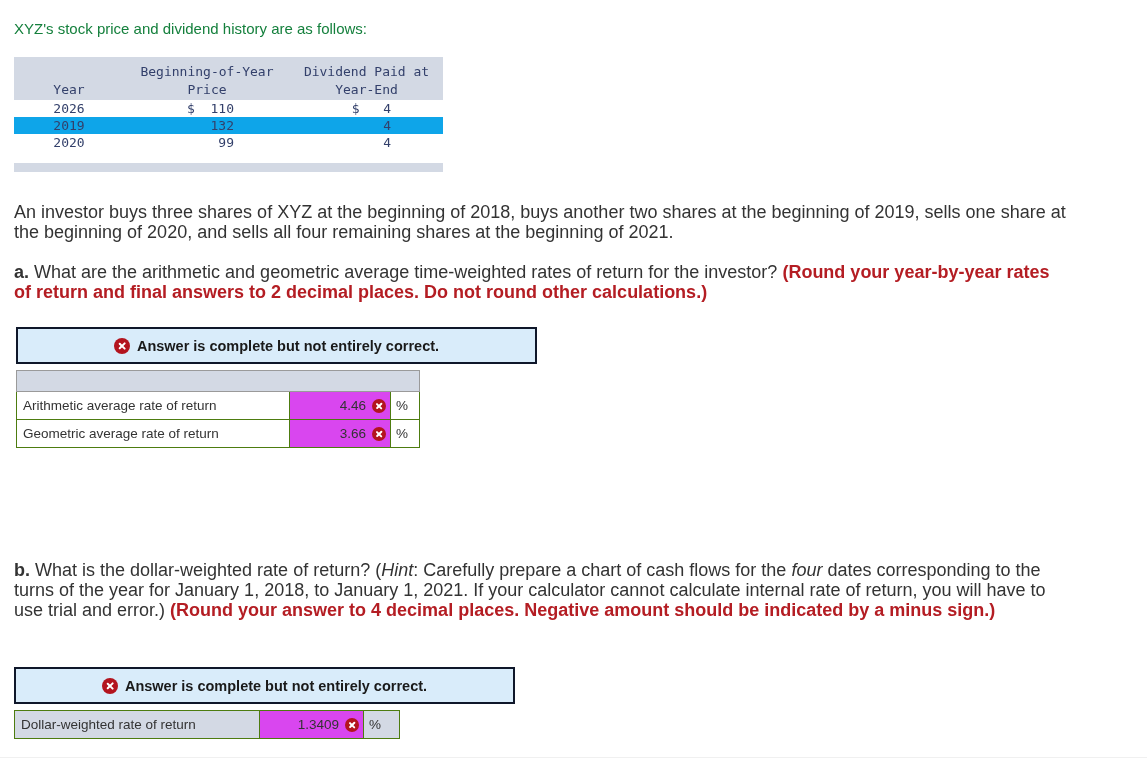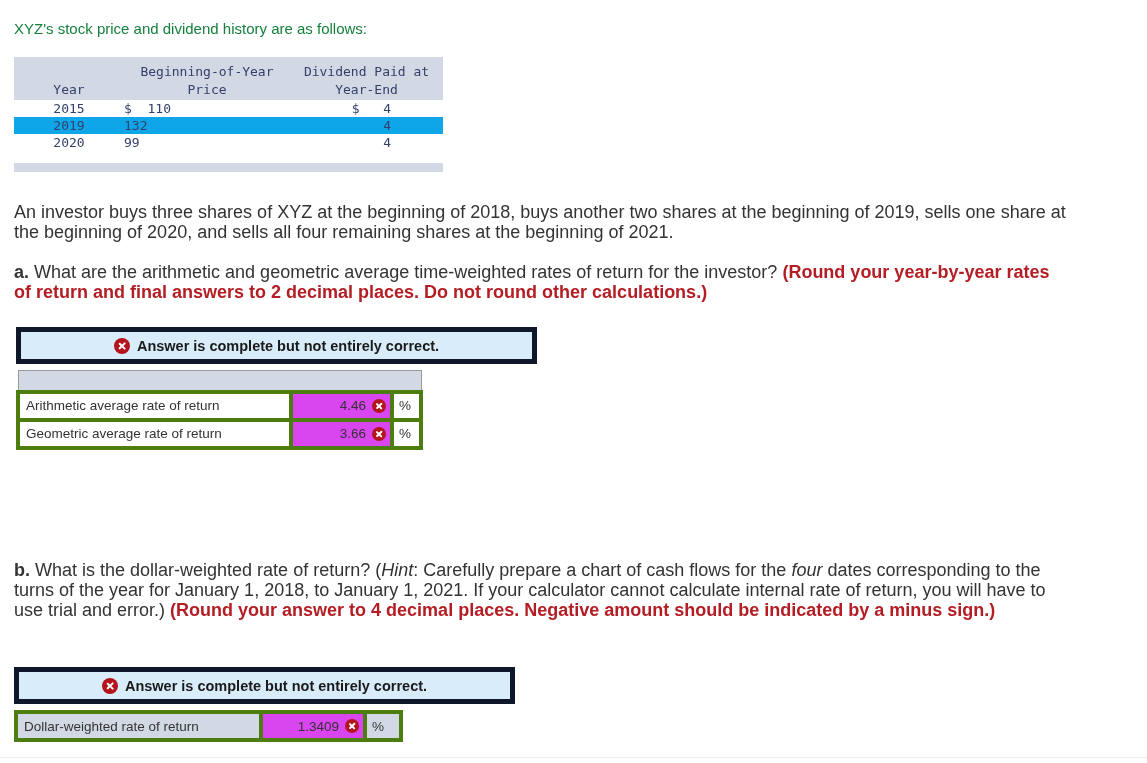--- a/index.html
+++ b/index.html
@@ -67,21 +67,21 @@
     color: #33406b;
     white-space: pre;
   }
   table.data-table tbody tr.odd td { background: #ffffff; }
   table.data-table tbody tr.even td { background: #0ea5e9; }
 
   .col-year { width: 110px; text-align: center; }
   .col-price { width: 166px; text-align: center; }
   .col-div { width: 153px; text-align: center; }
 
-  .cell-price { text-align: left; padding-right: 56px !important; }
+  .cell-price { text-align: right; padding-right: 56px !important; }
   .cell-div  { text-align: right; padding-right: 52px !important; }
 
   .data-footer {
     position: absolute;
     left: 14px;
     top: 163px;
     width: 429px;
     height: 9px;
     background: #d3d9e4;
   }
@@ -109,21 +109,21 @@
     width: 1050px;
   }
   .lbl { font-weight: bold; }
   .red { color: #b41d23; font-weight: bold; }
   .it { font-style: italic; }
 
   
   .alert {
     position: absolute;
     background: #d9ecfa;
-    border: 5px solid #0f172a;
+    border: 2px solid #0f172a;
     box-sizing: border-box;
     height: 37px;
     display: flex;
     align-items: center;
     justify-content: center;
     font-size: 14.5px;
     font-weight: bold;
     color: #1a1a1a;
   }
   .alert-a { left: 16px; top: 327px; width: 521px; }
@@ -157,21 +157,21 @@
   .xcircle.sm::before, .xcircle.sm::after { width: 7.5px; height: 1.8px; }
 
   
   table.ans {
     border-collapse: collapse;
     position: absolute;
     font-size: 13.5px;
     color: #333333;
   }
   table.ans td {
-    border: 4px solid #4d7c0f;
+    border: 1px solid #4d7c0f;
     padding: 0 6px;
     height: 28px;
     box-sizing: border-box;
     background: #ffffff;
   }
   table.ans td.hdr {
     background: #d3d9e4;
     border: 1px solid #9a9a9a;
     height: 21px;
   }
@@ -235,21 +235,21 @@
           <th class="col-div">Dividend Paid at</th>
         </tr>
         <tr class="hdr-bot">
           <th class="col-year">Year</th>
           <th class="col-price">Price</th>
           <th class="col-div">Year-End</th>
         </tr>
       </thead>
       <tbody>
         <tr class="odd">
-          <td class="col-year">2015</td>
+          <td class="col-year">2026</td>
           <td class="cell-price">$  110</td>
           <td class="cell-div">$   4</td>
         </tr>
         <tr class="even">
           <td class="col-year">2019</td>
           <td class="cell-price">132</td>
           <td class="cell-div">4</td>
         </tr>
         <tr class="odd">
           <td class="col-year">2020</td>

